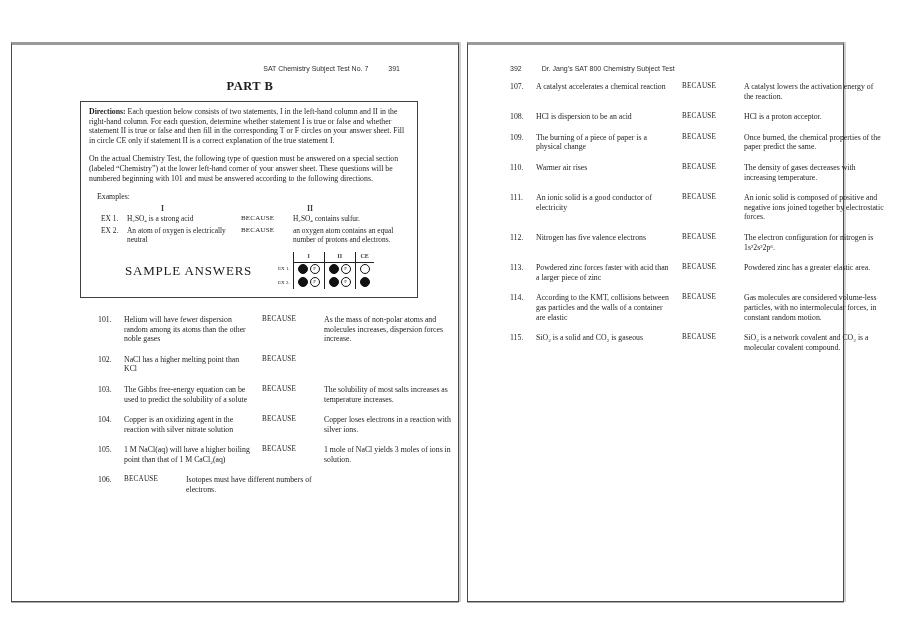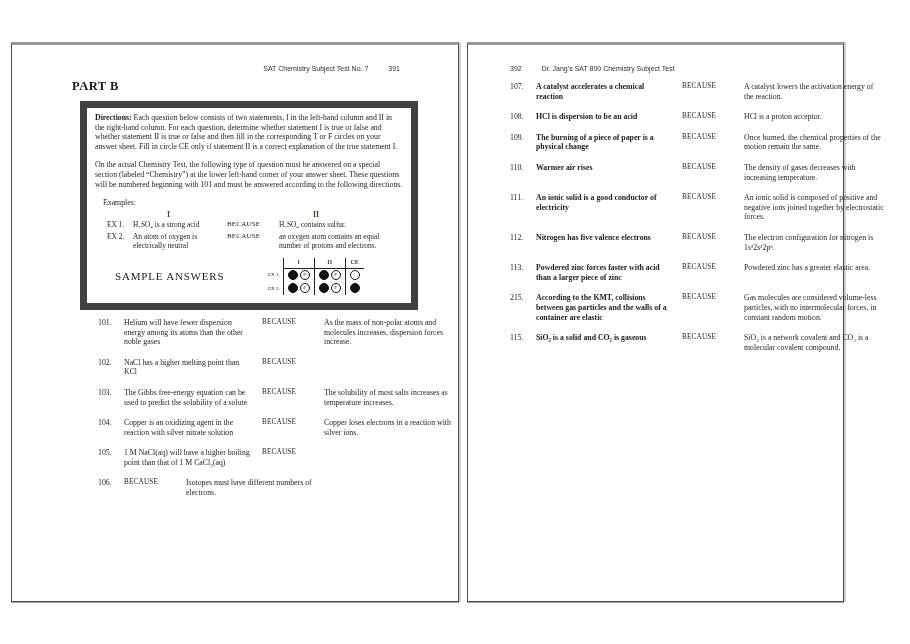--- a/index.html
+++ b/index.html
@@ -9,62 +9,62 @@
         border:1px solid #4a4a4a;border-top:3px solid #9a9a9a;
         box-shadow:0 1px 0 #aaaaaa, 2px 0 0 #cfcfcf;box-sizing:border-box;}
   .page-left{left:11px;width:448px;}
   .page-right{left:467px;width:377px;}
 
   .running-head{font-family:"Liberation Sans", sans-serif;font-size:7px;color:#2e2e2e;
                 display:flex;gap:20px;margin-top:20px;}
   .rh-right{justify-content:flex-end;padding-right:58px;}
   .rh-left{justify-content:flex-start;padding-left:42px;}
 
-  .part-title{font-size:12.5px;font-weight:bold;margin:7px 30px 0 60px;
+  .part-title{font-size:12.5px;font-weight:bold;text-align:center;margin:7px 30px 0 60px;
               letter-spacing:0.5px;}
 
-  .directions-box{border:7px solid #404040;margin:7px 40px 0 68px;padding:5px 8px 6px 8px;
+  .directions-box{border:1px solid #404040;margin:7px 40px 0 68px;padding:5px 8px 6px 8px;
                   font-size:7.8px;line-height:9.6px;}
   .directions-box p{margin:0 0 9px 0;}
   .directions-box p.last{margin-bottom:1px;padding-left:8px;}
 
   .ex-headers{display:flex;font-weight:bold;font-size:7.8px;color:#4a3a28;margin:2px 0 1px 0;}
   .ex-headers .h1{margin-left:72px;}
   .ex-headers .h2{margin-left:143px;}
 
   .ex-row{display:flex;margin:0 0 3px 0;font-size:7.4px;line-height:9px;}
   .ex-num{width:26px;margin-left:12px;flex:none;}
-  .ex-s1{width:94px;flex:none;}
+  .ex-s1{width:114px;flex:none;}
   .ex-conj{width:52px;flex:none;font-size:7px;letter-spacing:0.2px;}
   .ex-s2{flex:1;}
 
   .sample-row{display:flex;align-items:center;margin:8px 0 2px 0;}
-  .sample-label{width:150px;margin-left:20px;font-size:11px;letter-spacing:0.8px;flex:none;}
+  .sample-label{width:150px;margin-left:36px;font-size:13px;letter-spacing:0.8px;flex:none;}
 
   .bubble-grid{font-size:5px;border-collapse:collapse;}
   .bubble-grid td{padding:0 3px;vertical-align:middle;}
   .bg-head td{text-align:center;font-weight:bold;color:#4a3a28;font-size:6px;
               border-bottom:1px solid #222;}
   .bg-head td.lbl{border-bottom:none;}
   .col-sep{border-left:1px solid #222;}
   .bg-row td{height:13px;}
   .bg-row .lbl{font-size:5px;white-space:nowrap;}
   .bubble{display:inline-block;width:8px;height:8px;border:1px solid #111;border-radius:50%;
           font-size:5px;line-height:8px;text-align:center;vertical-align:middle;
           margin:0 1px;color:#111;}
   .bubble.filled{background:#111;color:#111;}
   .bubble.open{background:#fff;}
 
-  .questions{margin-top:8px;}
+  .questions{margin-top:17px;}
   .q-row{display:flex;font-size:7.8px;line-height:9.6px;margin-bottom:11px;}
   .page-left .q-row{padding-left:86px;}
   .page-right .q-row{padding-left:42px;}
   .q-num{width:26px;flex:none;}
   .page-left .q-s1{width:138px;flex:none;padding-right:10px;box-sizing:border-box;}
-  .page-right .q-s1{width:146px;flex:none;padding-right:10px;box-sizing:border-box;font-weight:bold;}
+  .page-right .q-s1{width:146px;flex:none;padding-right:10px;box-sizing:border-box;}
   .q-conj{width:54px;flex:none;font-size:7.2px;letter-spacing:0.2px;}
   .page-left .q-s2{width:134px;flex:none;padding-left:8px;}
   .page-right .q-s2{width:140px;flex:none;padding-left:8px;}
   .page-right .questions{margin-top:10px;}
   b{font-weight:bold;}
 </style>
 </head>
 <body>
 
 <div class="canvas">
@@ -136,21 +136,21 @@
             </td>
           </tr>
         </tbody>
           </table>
       </div>
     </div>
 
     <div class="questions">
       <div class="q-row">
         <span class="q-num">101.</span>
-        <span class="q-s1">Helium will have fewer dispersion energy among its atoms than the other noble gases</span>
+        <span class="q-s1">Helium will have fewer dispersion random among its atoms than the other noble gases</span>
         <span class="q-conj">BECAUSE</span>
         <span class="q-s2">As the mass of non-polar atoms and molecules increases, dispersion forces increase.</span>
       </div>
       <div class="q-row">
         <span class="q-num">102.</span>
         <span class="q-s1">NaCl has a higher melting point than KCl</span>
         <span class="q-conj">BECAUSE</span>
       </div>
       <div class="q-row">
         <span class="q-num">103.</span>
@@ -161,20 +161,21 @@
       <div class="q-row">
         <span class="q-num">104.</span>
         <span class="q-s1">Copper is an oxidizing agent in the reaction with silver nitrate solution</span>
         <span class="q-conj">BECAUSE</span>
         <span class="q-s2">Copper loses electrons in a reaction with silver ions.</span>
       </div>
       <div class="q-row">
         <span class="q-num">105.</span>
         <span class="q-s1">1 M NaCl(aq) will have a higher boiling point than that of 1 M CaCl₂(aq)</span>
         <span class="q-conj">BECAUSE</span>
+        <span class="q-s2">1 mole of NaCl yields 3 moles of ions in solution.</span>
       </div>
       <div class="q-row">
         <span class="q-num">106.</span>
         <span class="q-conj">BECAUSE</span>
         <span class="q-s2">Isotopes must have different numbers of electrons.</span>
       </div>
     </div>
   </div>
 
   <div class="page page-right">
@@ -194,21 +195,21 @@
       <div class="q-row">
         <span class="q-num">108.</span>
         <span class="q-s1">HCl is dispersion to be an acid</span>
         <span class="q-conj">BECAUSE</span>
         <span class="q-s2">HCl is a proton acceptor.</span>
       </div>
       <div class="q-row">
         <span class="q-num">109.</span>
         <span class="q-s1">The burning of a piece of paper is a physical change</span>
         <span class="q-conj">BECAUSE</span>
-        <span class="q-s2">Once burned, the chemical properties of the motion remain the same.</span>
+        <span class="q-s2">Once burned, the chemical properties of the paper predict the same.</span>
       </div>
       <div class="q-row">
         <span class="q-num">110.</span>
         <span class="q-s1">Warmer air rises</span>
         <span class="q-conj">BECAUSE</span>
         <span class="q-s2">The density of gases decreases with increasing temperature.</span>
       </div>
       <div class="q-row">
         <span class="q-num">111.</span>
         <span class="q-s1">An ionic solid is a good conductor of electricity</span>
@@ -221,21 +222,21 @@
         <span class="q-conj">BECAUSE</span>
         <span class="q-s2">The electron configuration for nitrogen is 1s²2s²2p⁶.</span>
       </div>
       <div class="q-row">
         <span class="q-num">113.</span>
         <span class="q-s1">Powdered zinc forces faster with acid than a larger piece of zinc</span>
         <span class="q-conj">BECAUSE</span>
         <span class="q-s2">Powdered zinc has a greater elastic area.</span>
       </div>
       <div class="q-row">
-        <span class="q-num">215.</span>
+        <span class="q-num">114.</span>
         <span class="q-s1">According to the KMT, collisions between gas particles and the walls of a container are elastic</span>
         <span class="q-conj">BECAUSE</span>
         <span class="q-s2">Gas molecules are considered volume-less particles, with no intermolecular forces, in constant random motion.</span>
       </div>
       <div class="q-row">
         <span class="q-num">115.</span>
         <span class="q-s1">SiO₂ is a solid and CO₂ is gaseous</span>
         <span class="q-conj">BECAUSE</span>
         <span class="q-s2">SiO₂ is a network covalent and CO₂ is a molecular covalent compound.</span>
       </div>

